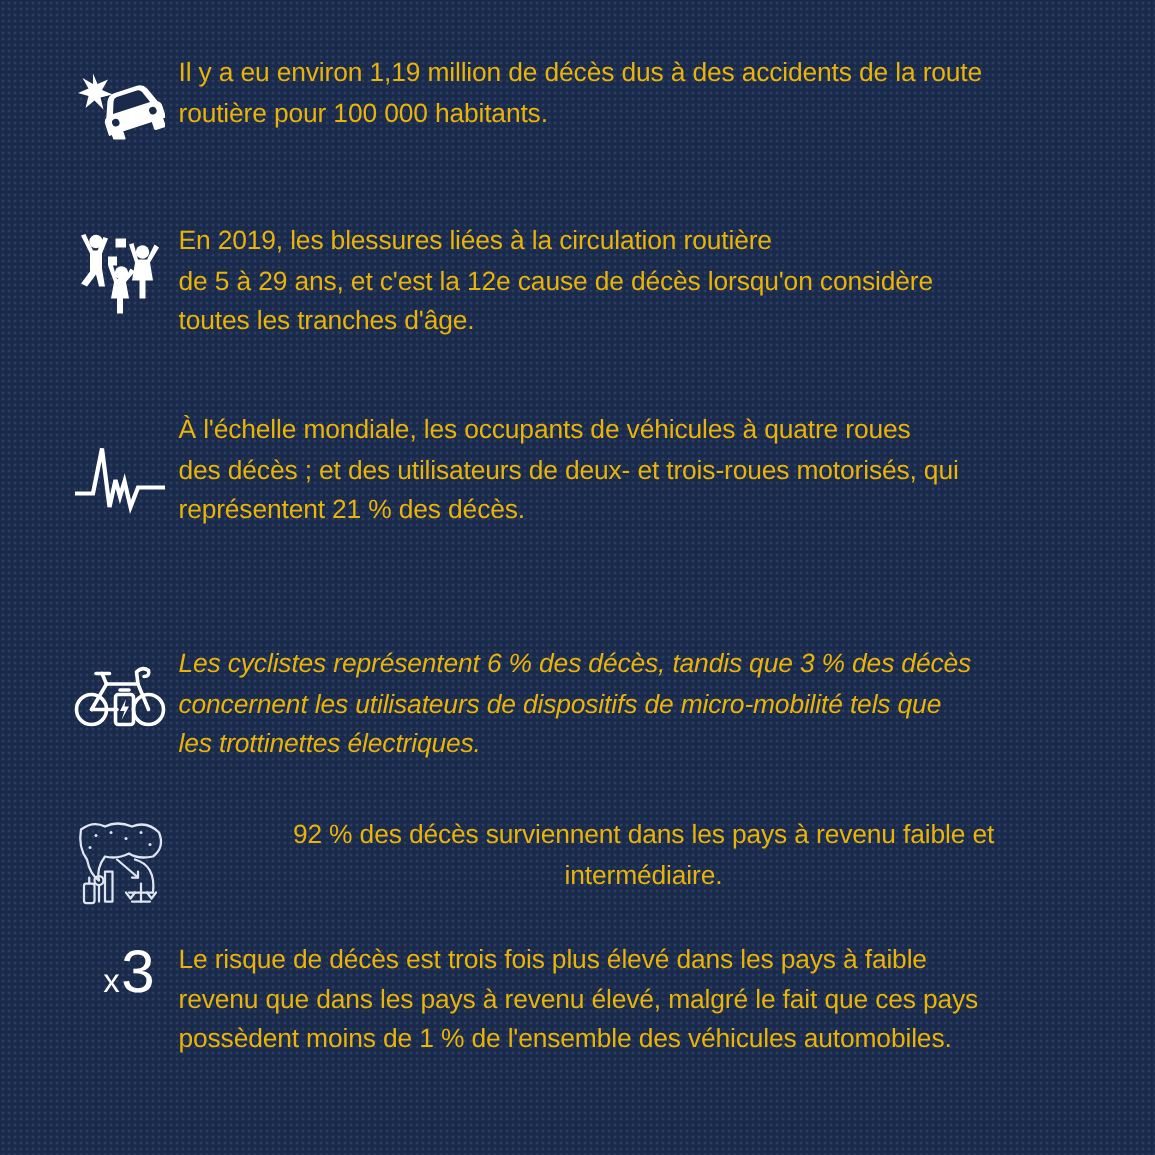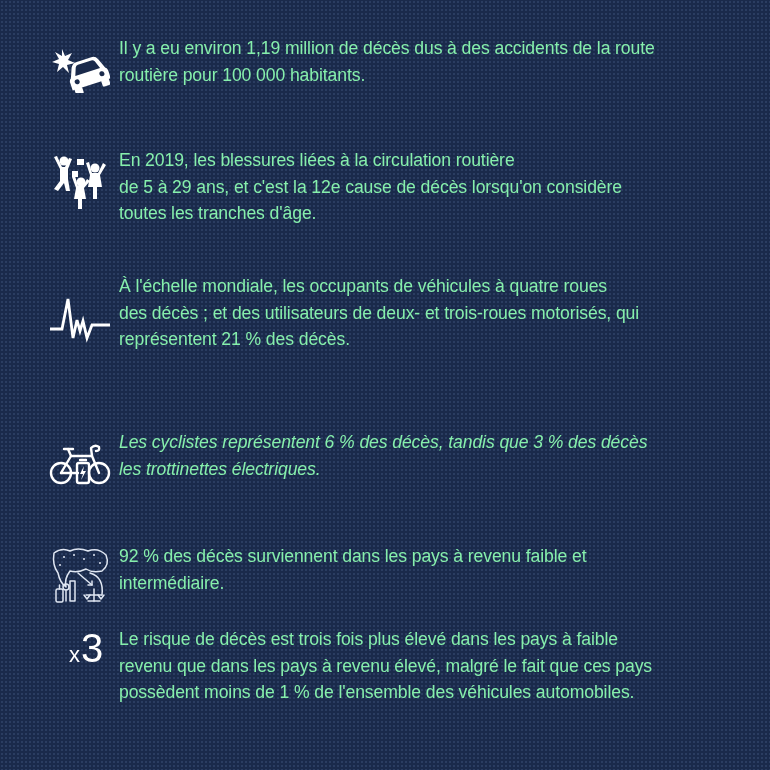--- a/index.html
+++ b/index.html
@@ -10,21 +10,21 @@
       background-size: 4px 4px;
       font-family: "Liberation Sans", "DejaVu Sans", sans-serif;
       color: #ffffff;
       position: relative;
     }
     .item { position: absolute; left: 0; width: 770px; }
     .icon { position: absolute; left: 48px; width: 64px; height: 64px; display: flex; align-items: center; justify-content: center; }
     .text {
       position: absolute; left: 119px; width: 620px;
       font-size: 17.6px; line-height: 26.6px; letter-spacing: -0.1px;
-      color: #86efac;
+      color: #eab308;
     }
     .text span { display: block; white-space: nowrap; }
     .x3 { font-size: 22px; line-height: 1; display: flex; align-items: baseline; }
     .x3 .big { font-size: 40px; font-weight: 400; margin-left: 1px; }
   </style>
 </head>
 <body>
 
 <div class="item">
   <div class="icon" style="top:36px;">
@@ -91,20 +91,21 @@
         <line x1="16" y1="10" x2="25" y2="10"></line>
         <path d="M44,17 L43,9 Q47,5 51,8 Q52,12 48,12"></path>
         <rect x="29" y="24" width="12" height="20" rx="2"></rect>
         <line x1="32" y1="21" x2="38" y2="21"></line>
       </g>
       <polygon points="36,27 32,35 35,35 33,41 38,32 35,32" fill="#fff"></polygon>
     </svg>
   </div>
   <div class="text" style="top:429px;font-style:italic;">
     <span>Les cyclistes représentent 6 % des décès, tandis que 3 % des décès</span>
+    <span>concernent les utilisateurs de dispositifs de micro-mobilité tels que</span>
     <span>les trottinettes électriques.</span>
   </div>
 </div>
 
 <div class="item">
   <div class="icon" style="top:543px;">
     <svg width="64" height="64" viewBox="0 0 64 64">
       <g fill="none" stroke="#dfe6f2" stroke-width="1.5" stroke-linejoin="round" stroke-linecap="round">
         <path d="M6,10 Q14,4 22,8 Q30,4 40,8 Q50,4 58,12 Q62,22 54,28 Q44,30 38,26 Q30,30 22,28 Q16,36 18,44 Q12,40 10,30 Q4,22 6,10 Z"></path>
         <circle cx="18" cy="44" r="3"></circle>
@@ -124,21 +125,21 @@
       <g fill="#dfe6f2">
         <circle cx="16" cy="14" r="1"></circle>
           <circle cx="26" cy="12" r="1"></circle>
         <circle cx="36" cy="16" r="1"></circle>
           <circle cx="46" cy="12" r="1"></circle>
         <circle cx="52" cy="20" r="1"></circle>
           <circle cx="12" cy="22" r="1"></circle>
       </g>
     </svg>
   </div>
-  <div class="text" style="top:543px;">
+  <div class="text" style="top:543px;text-align:center;">
     <span>92 % des décès surviennent dans les pays à revenu faible et</span>
     <span>intermédiaire.</span>
   </div>
 </div>
 
 <div class="item">
   <div class="icon x3" style="top:628px; left:54px;">
     <span>x</span>
       <span class="big">3</span>
   </div>

